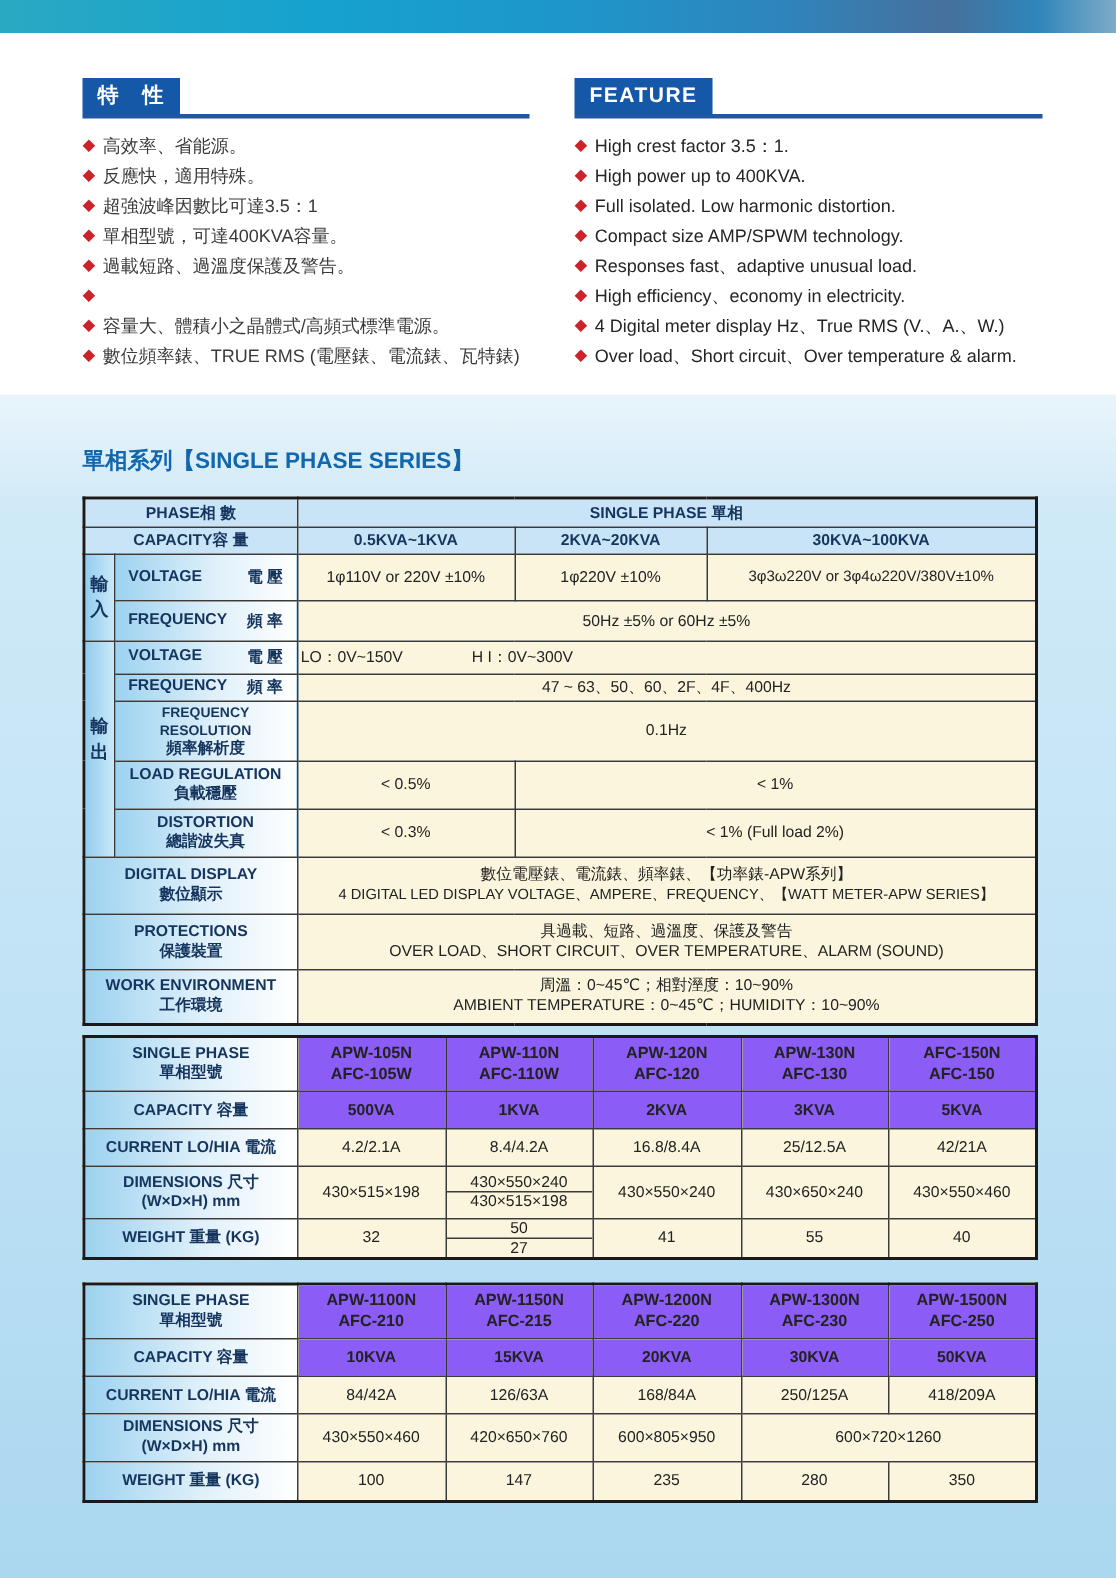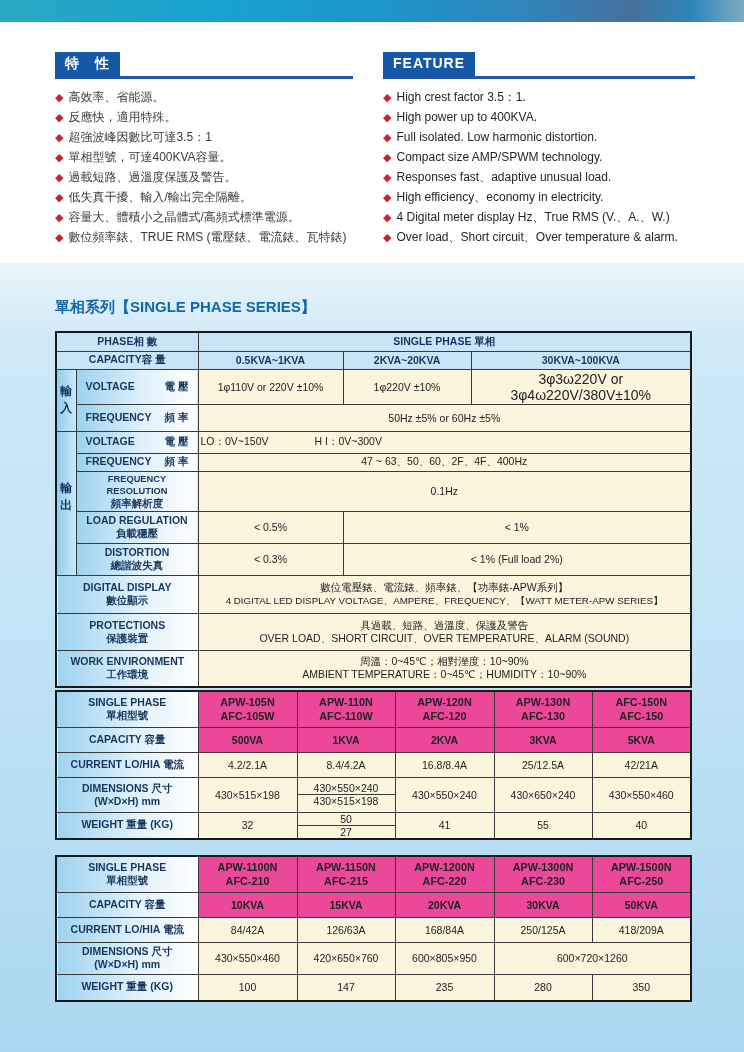--- a/index.html
+++ b/index.html
@@ -30,21 +30,21 @@
   .t2{position:absolute;left:55px;top:690px;width:635px;}
   .t3{position:absolute;left:55px;top:855px;width:635px;}
   .hdr{background:#c8e4f6;font-weight:bold;color:#16355e;margin-top:19px;}
   .lbl{background:linear-gradient(90deg,#9cd2f0 0%,#dff0fa 55%,#ffffff 100%);
        font-weight:bold;color:#16355e;}
   .lbl .spread{display:flex;justify-content:space-between;align-items:flex-start;padding:0 7px;}
   .grp{background:linear-gradient(90deg,#93cdee 0%,#c9e8f8 100%);font-weight:bold;
        color:#16355e;font-size:12px;padding:0;}
   .grp .stack{display:flex;flex-direction:column;justify-content:space-around;height:100%;}
   .cream{background:#fbf5dd;}
-  .blue{background:#ec4899;}
+  .blue{background:#8b5cf6;}
   .two-line{line-height:13px;}
   .small-lbl{font-size:9.3px;line-height:12px;}
   .model{font-weight:bold;font-size:10.8px;line-height:14px;}
   .bold{font-weight:bold;}
   .split{display:flex;flex-direction:column;height:100%;}
   .split>div{flex:1;display:flex;align-items:center;justify-content:center;}
   .split>div:first-child{border-bottom:1px solid #3a3a3a;}
   td.nopad{padding:0;}
   .lohi{display:flex;gap:46px;}
 </style>
@@ -74,21 +74,20 @@
       <li>
           <span class="diamond">◆</span>
           <span>單相型號，可達400KVA容量。</span>
         </li>
       <li>
           <span class="diamond">◆</span>
           <span>過載短路、過溫度保護及警告。</span>
         </li>
       <li>
           <span class="diamond">◆</span>
-          <span>低失真干擾、輸入/輸出完全隔離。</span>
         </li>
       <li>
           <span class="diamond">◆</span>
           <span>容量大、體積小之晶體式/高頻式標準電源。</span>
         </li>
       <li>
           <span class="diamond">◆</span>
           <span>數位頻率錶、TRUE RMS (電壓錶、電流錶、瓦特錶)</span>
         </li>
     </ul>
@@ -168,21 +167,21 @@
             </div>
       </td>
       <td class="lbl">
         <div class="spread">
               <span>VOLTAGE</span>
               <span>電 壓</span>
             </div>
       </td>
       <td class="cream">1φ110V or 220V ±10%</td>
       <td class="cream">1φ220V ±10%</td>
-      <td class="cream" style="font-size:14px">3φ3ω220V or 3φ4ω220V/380V±10%</td>
+      <td class="cream" style="font-size:10px">3φ3ω220V or 3φ4ω220V/380V±10%</td>
     </tr>
     <tr style="height:27px">
       <td class="lbl">
         <div class="spread">
               <span>FREQUENCY</span>
               <span>頻 率</span>
             </div>
       </td>
       <td class="cream" colspan="3">50Hz ±5%  or  60Hz ±5%</td>
     </tr>

